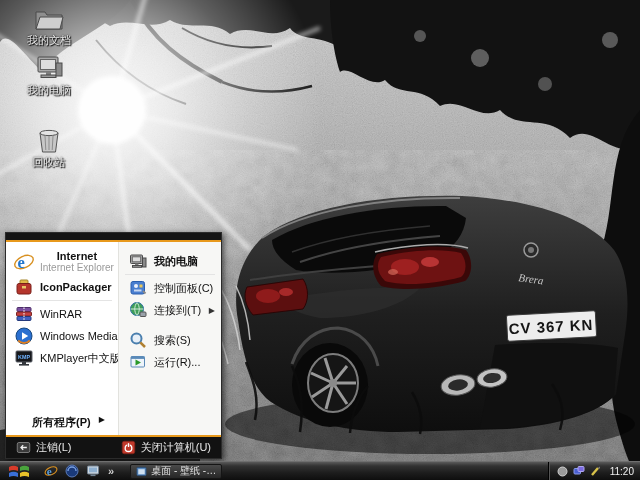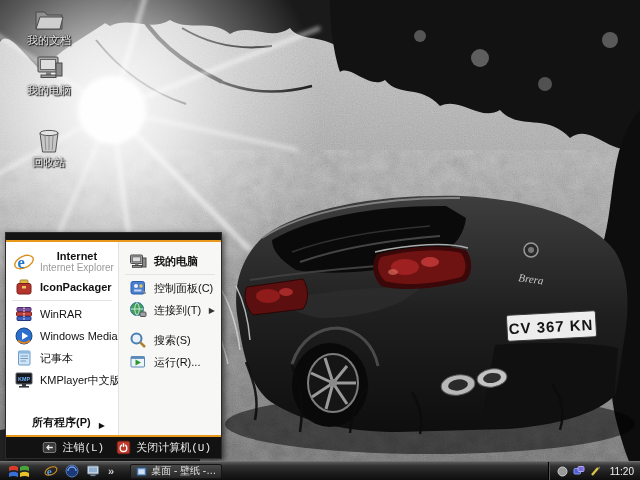--- a/index.html
+++ b/index.html
@@ -24,28 +24,28 @@
   .sm-body{flex:1;display:flex;min-height:0;}
   .sm-left{width:112px;background:#fff;padding:5px 0 2px 0;display:flex;flex-direction:column;}
   .sm-right{width:103px;background:#f7f7f5;border-left:1px solid #e2e2de;padding:8px 0 0 0;}
   .sm-item{display:flex;align-items:center;gap:5px;padding:1px 2px 1px 7px;height:22px;cursor:pointer;}
   .sm-item.two{height:29px;}
   .sm-item .lblwrap{display:flex;flex-direction:column;line-height:11px;text-align:center;}
   .sm-item .lbl{font-size:11px;color:#111;white-space:nowrap;}
   .sm-item .lbl.bold{font-weight:bold;}
   .sm-item .sub{font-size:10px;color:#9a9a9a;}
   .sm-sep{height:1px;background:#e4e4e4;margin:2px 6px;}
-  .sm-allprog{margin-top:auto;display:flex;align-items:flex-end;gap:8px;padding:3px 2px 3px 26px;cursor:pointer;}
+  .sm-allprog{margin-top:auto;display:flex;align-items:flex-start;gap:8px;padding:3px 2px 3px 26px;cursor:pointer;}
   .sm-allprog .lbl{font-size:11px;font-weight:bold;color:#111;}
   .sm-allprog .arr{font-size:8px;color:#111;}
   .sm-item .rarr{margin-left:auto;font-size:8px;color:#333;padding-right:4px;}
   .sm-right .sm-item{padding-left:8px;}
   .rgap{height:8px;}
   .sm-footer{height:23px;background:#121212;border-top:2px solid #e8991c;
-    display:flex;align-items:center;justify-content:flex-end;gap:12px;padding:0 10px;font-family:Liberation Mono, monospace;}
+    display:flex;align-items:center;justify-content:space-between;gap:12px;padding:0 10px;}
   .sm-fbtn{display:flex;align-items:center;gap:5px;cursor:pointer;}
   .sm-fbtn .flbl{font-size:11px;color:#e8e8e8;}
 
   .icw{display:inline-flex;width:22px;height:20px;align-items:center;justify-content:center;flex:none;}
   .icw14{display:inline-flex;width:15px;height:15px;align-items:center;justify-content:center;flex:none;}
 
   
   .taskbar{position:absolute;left:0;bottom:0;width:640px;height:19px;
     background:linear-gradient(#5a5a5a 0%,#323232 22%,#1d1d1d 60%,#0e0e0e 100%);
     border-top:1px solid #6f6f6f;display:flex;align-items:center;}
@@ -285,32 +285,20 @@
               <circle cx="10" cy="10" r="8" fill="#2a6fd0" stroke="#17477e"></circle>
               <path d="M4.2 14.5 A8 8 0 0 0 15.8 14.5" stroke="#e08020" stroke-width="2" fill="none"></path>
               <path d="M8,6.2 L14.2,10 L8,13.8 Z" fill="#fff"></path>
             </svg>
           </span>
           <span class="lbl">Windows Media Player</span>
         </div>
         <div class="sm-item">
           <span class="icw">
             <svg width="20" height="20" viewBox="0 0 20 20">
-              <rect x="4.5" y="3" width="11.5" height="14" rx="1" fill="#cfe4f7" stroke="#6d9cc9"></rect>
-              <rect x="4.5" y="3" width="11.5" height="2.6" fill="#8db8e0"></rect>
-              <line x1="6.5" y1="8" x2="14" y2="8" stroke="#7a9cc0"></line>
-              <line x1="6.5" y1="10.5" x2="14" y2="10.5" stroke="#7a9cc0"></line>
-              <line x1="6.5" y1="13" x2="12" y2="13" stroke="#7a9cc0"></line>
-            </svg>
-          </span>
-          <span class="lbl">记事本</span>
-        </div>
-        <div class="sm-item">
-          <span class="icw">
-            <svg width="20" height="20" viewBox="0 0 20 20">
               <rect x="2" y="3" width="16" height="11" rx="1" fill="#16181c" stroke="#5a5e66"></rect>
               <text x="4" y="11.2" font-size="5.4" font-weight="bold" fill="#6fb3ff" font-family="'Liberation Sans',sans-serif">KMP</text>
               <rect x="8" y="14" width="4" height="2" fill="#33373d"></rect>
               <rect x="5" y="16" width="10" height="1.6" fill="#33373d"></rect>
             </svg>
           </span>
           <span class="lbl">KMPlayer中文版</span>
         </div>
         <div class="sm-allprog">
           <span class="lbl">所有程序(P)</span>

